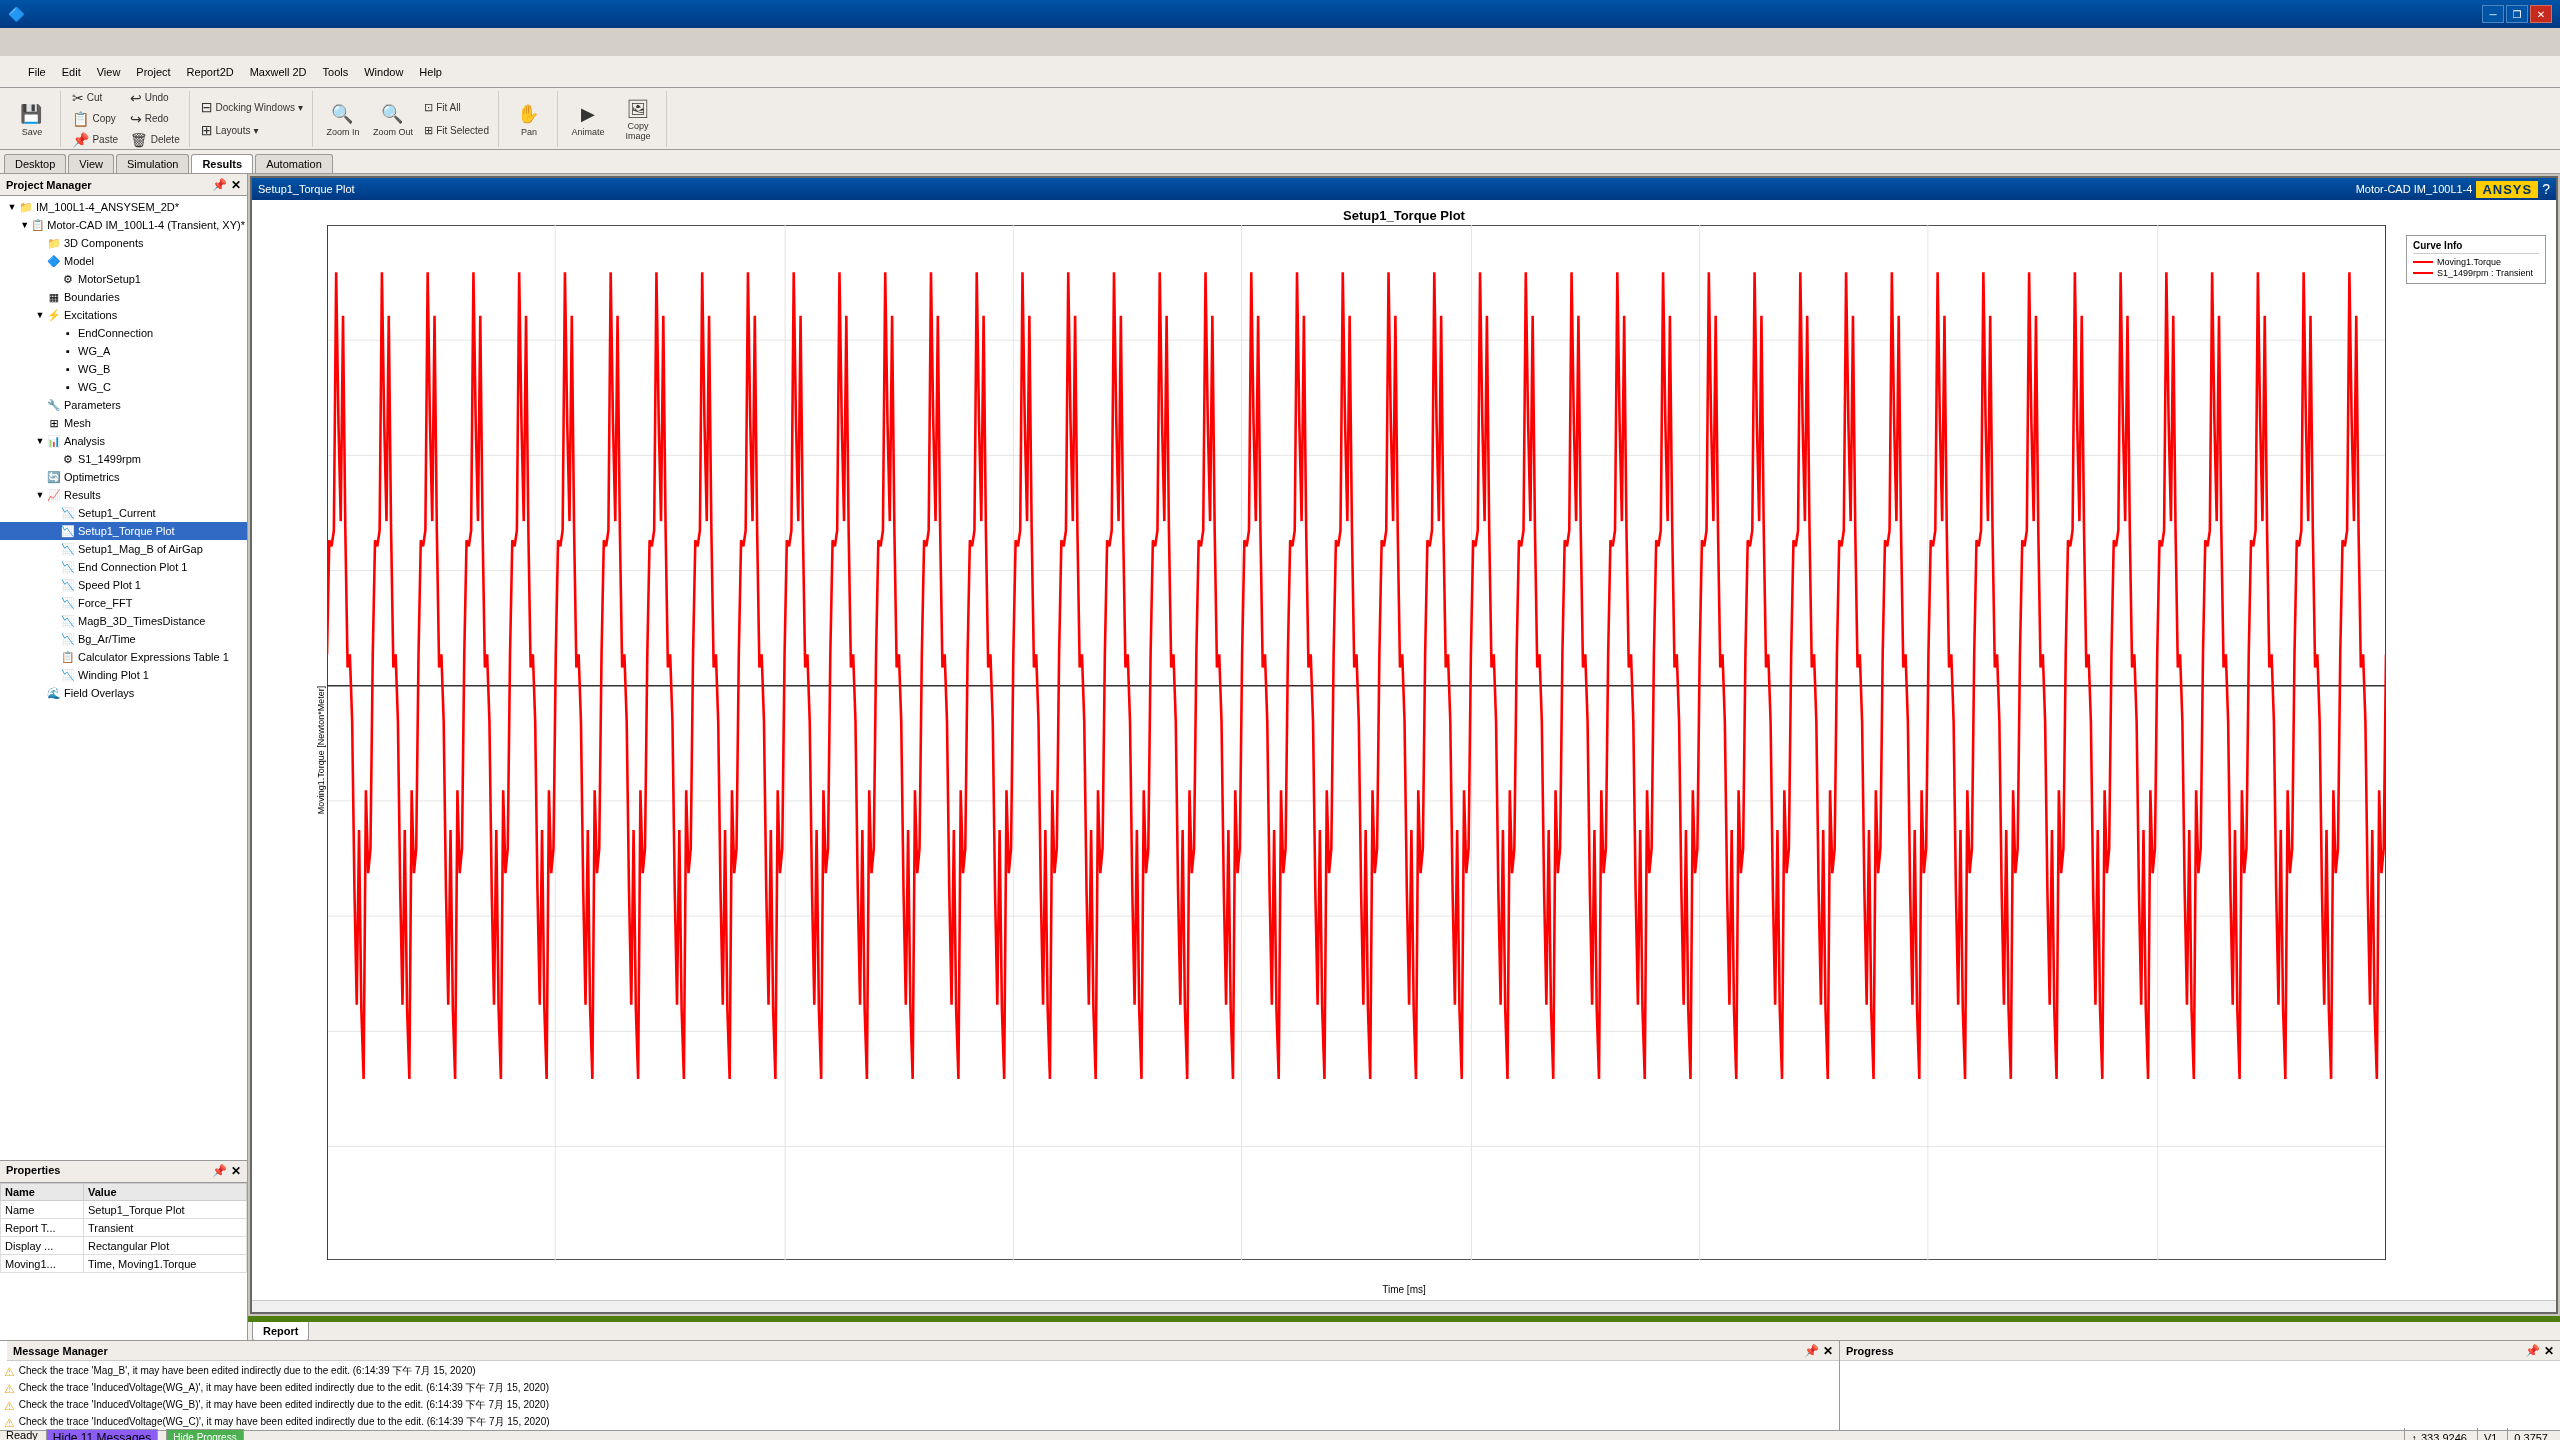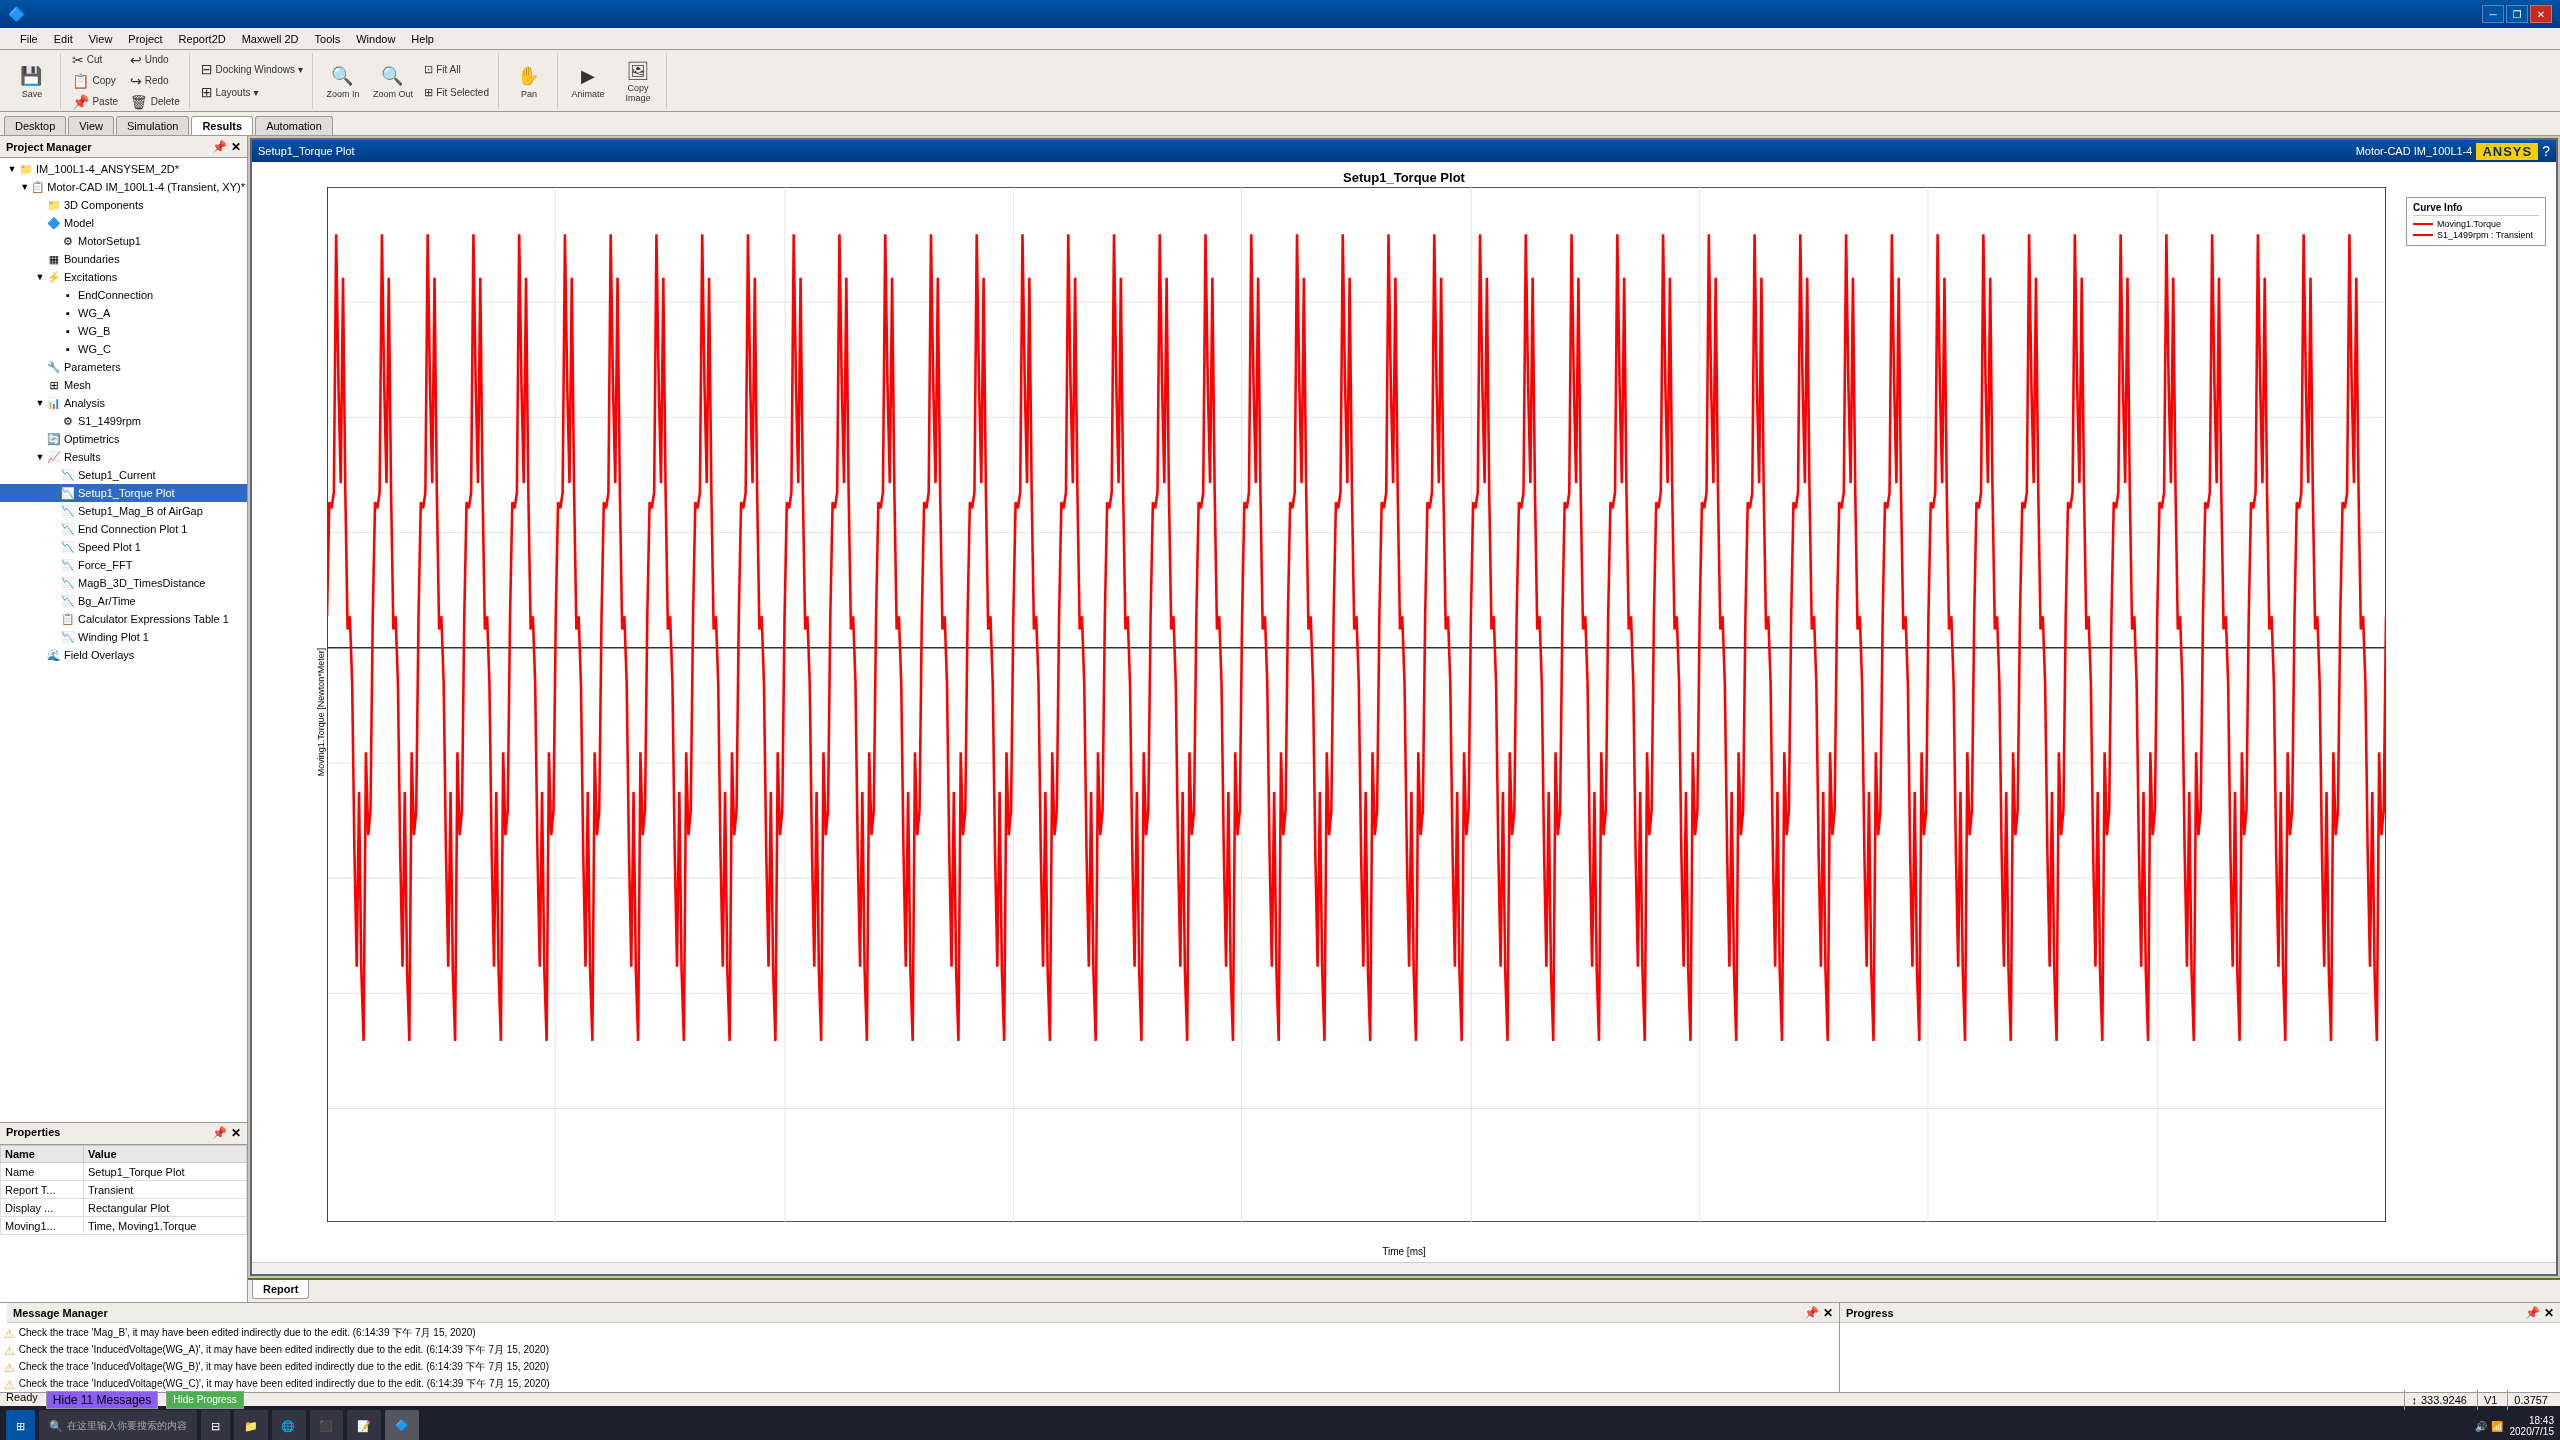--- a/index.html
+++ b/index.html
@@ -24,25 +24,26 @@
       color: white;
       width: 22px; height: 18px;
       font-size: 10px;
       cursor: pointer;
       display: flex; align-items: center; justify-content: center;
     }
 
     
     .menu-bar {
       background: #f0ede8;
-      height: 22px;
+      height: 32px;
       display: flex;
       align-items: center;
       border-bottom: 1px solid #999;
-      padding: 0 12px;
+      padding: 0 20px;
+      margin-top: 28px;
     }
     .menu-item {
       padding: 2px 8px;
       font-size: 11px;
       cursor: pointer;
       color: #000;
     }
 
     
     .toolbar {
@@ -250,21 +251,21 @@
       min-width: 140px;
     }
     .curve-info-title { font-weight: bold; font-size: 10px; border-bottom: 1px solid #ccc; margin-bottom: 3px; padding-bottom: 2px; }
     .curve-legend-item { display: flex; align-items: center; gap: 4px; margin: 1px 0; }
     .curve-legend-line { width: 20px; height: 2px; background: red; }
 
     
     .bottom-tabs {
       height: 24px;
       background: #f0ede8;
-      border-top: 2px solid #4d7c0f;
+      border-top: 6px solid #4d7c0f;
       display: flex;
       align-items: flex-start;
       padding: 0 4px;
     }
     .bottom-tab {
       padding: 3px 10px;
       font-size: 11px;
       cursor: pointer;
       border: 1px solid #999;
       border-top: none;

